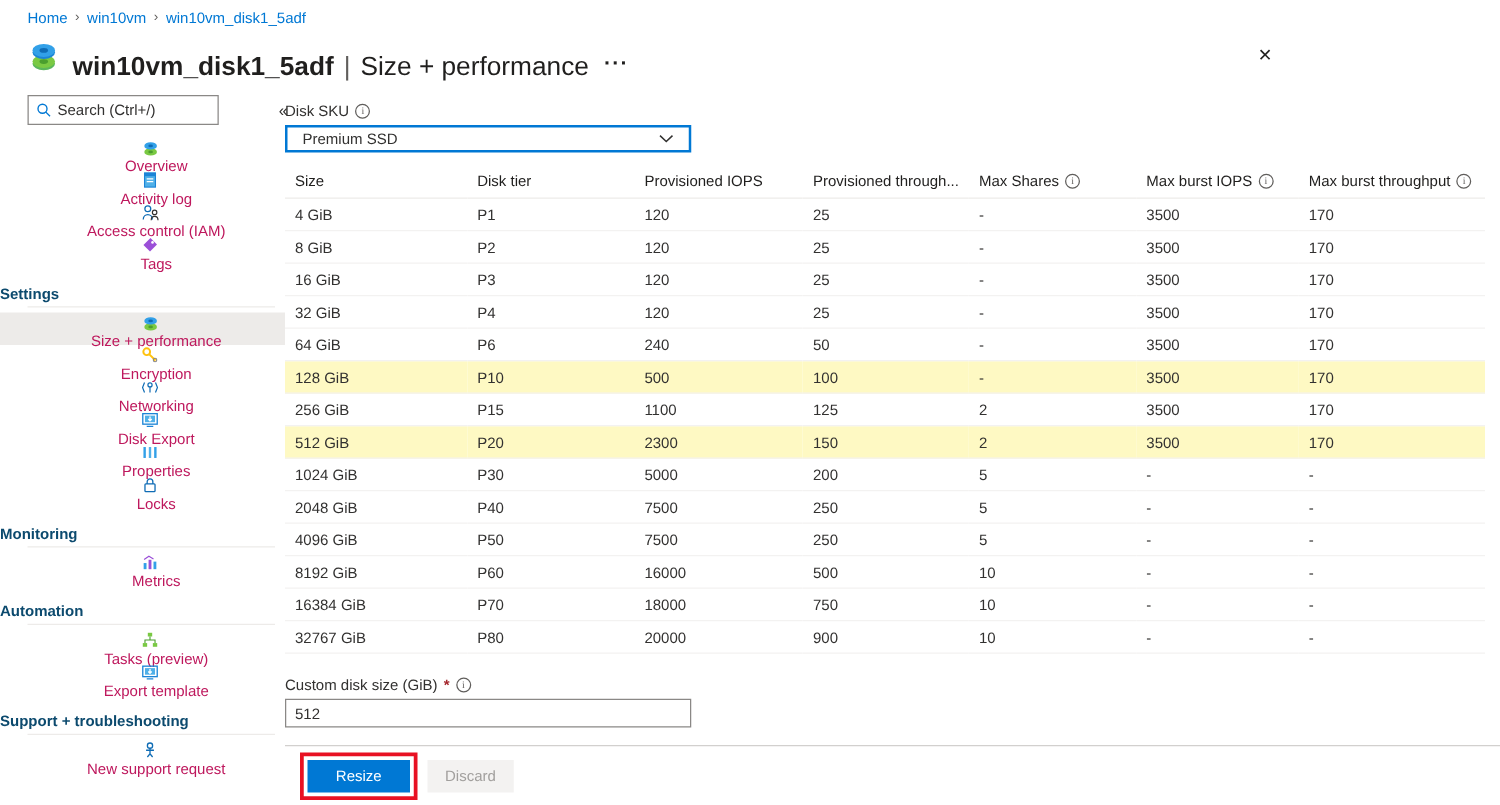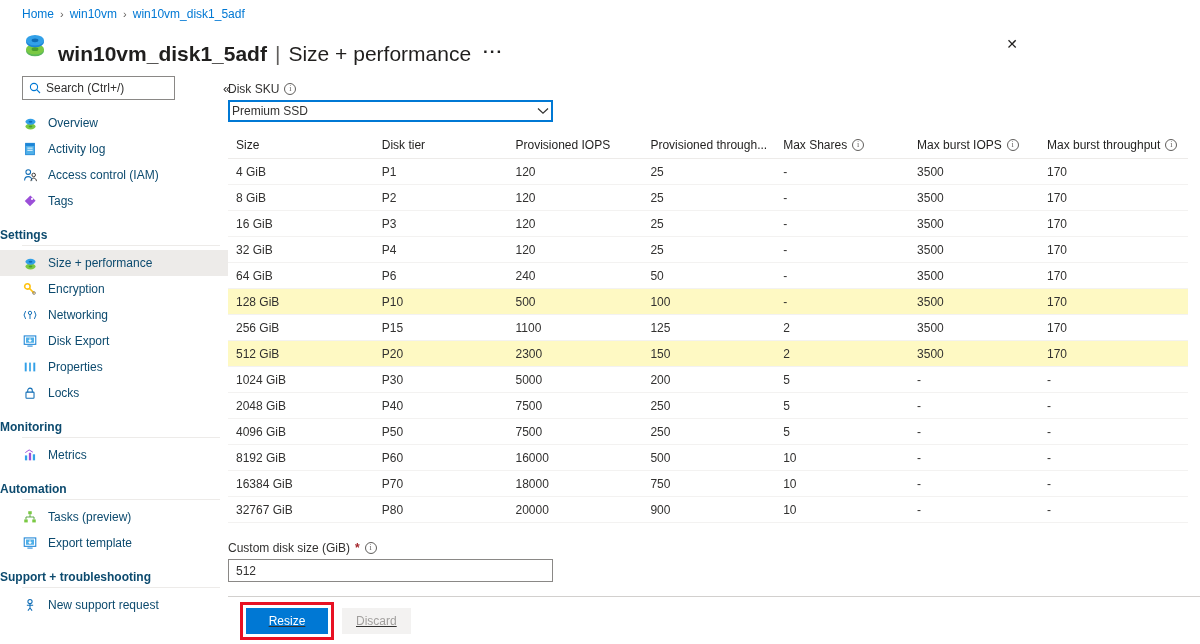--- a/index.html
+++ b/index.html
@@ -77,21 +77,21 @@
   }
   .search-box input::placeholder { color: #323130; }
   .collapse-btn {
     margin-left: 12px; font-size: 13px; color: #323130;
     cursor: pointer; line-height: 1; user-select: none;
   }
 
   .nav-item {
     display: flex; align-items: center;
     height: 26px; padding-left: 22px; cursor: pointer;
-    font-size: 12px; color: #0c4a6e;
+    font-size: 12px; color: #be185d; flex-direction: column;
   }
   .nav-item.selected { background: #edebe9; }
   .nav-ico {
     width: 16px; height: 16px; margin-right: 10px;
     flex: 0 0 16px; display: flex; align-items: center; justify-content: center;
   }
   .nav-label { white-space: nowrap; }
 
   .nav-group {
     font-size: 12px; font-weight: 700; color: #0c4a6e;
@@ -114,21 +114,21 @@
   .info-i {
     display: inline-flex; align-items: center; justify-content: center;
     width: 12px; height: 12px; border: 1px solid #605e5c;
     border-radius: 50%; font-size: 8px; line-height: 1;
     color: #605e5c; font-style: normal; cursor: pointer;
     font-family: "Liberation Serif", serif;
   }
   .sku-select {
     position: relative; width: 325px; height: 22px;
     border: 2px solid #0078d4; background: #fff;
-    display: flex; align-items: center; padding: 0 2px;
+    display: flex; align-items: center; padding: 0 12px;
     font-size: 12px; color: #323130; cursor: pointer;
   }
   .sku-select .chev { margin-left: auto; display: flex; }
 
   
   .tbl { width: 960px; margin-top: 12px; border-collapse: collapse; }
   .tbl th {
     font-size: 12px; font-weight: 400; color: #201f1e;
     text-align: left; padding: 4px 8px 6px 8px;
     border-bottom: 1px solid #edebe9;
@@ -166,21 +166,21 @@
   }
   .bottom-rule {
     position: absolute; left: 0; bottom: 47px;
     width: 972px; height: 1px; background: #d2d0ce;
   }
 
   
   .actionbar {
     position: absolute; left: 0; bottom: 0;
     width: 972px; height: 47px;
-    display: flex; align-items: center; padding-left: 12px; gap: 8px; text-decoration: underline;
+    display: flex; align-items: center; padding-left: 12px; gap: 8px;
   }
   .redbox {
     border: 3px solid #e81123; padding: 3px;
     display: inline-flex; align-items: center;
   }
   .btn-primary {
     background: #0078d4; color: #fff; border: none;
     height: 26px; min-width: 82px; padding: 0 14px;
     font-size: 12px; font-family: "Liberation Sans", sans-serif;
     cursor: pointer;

